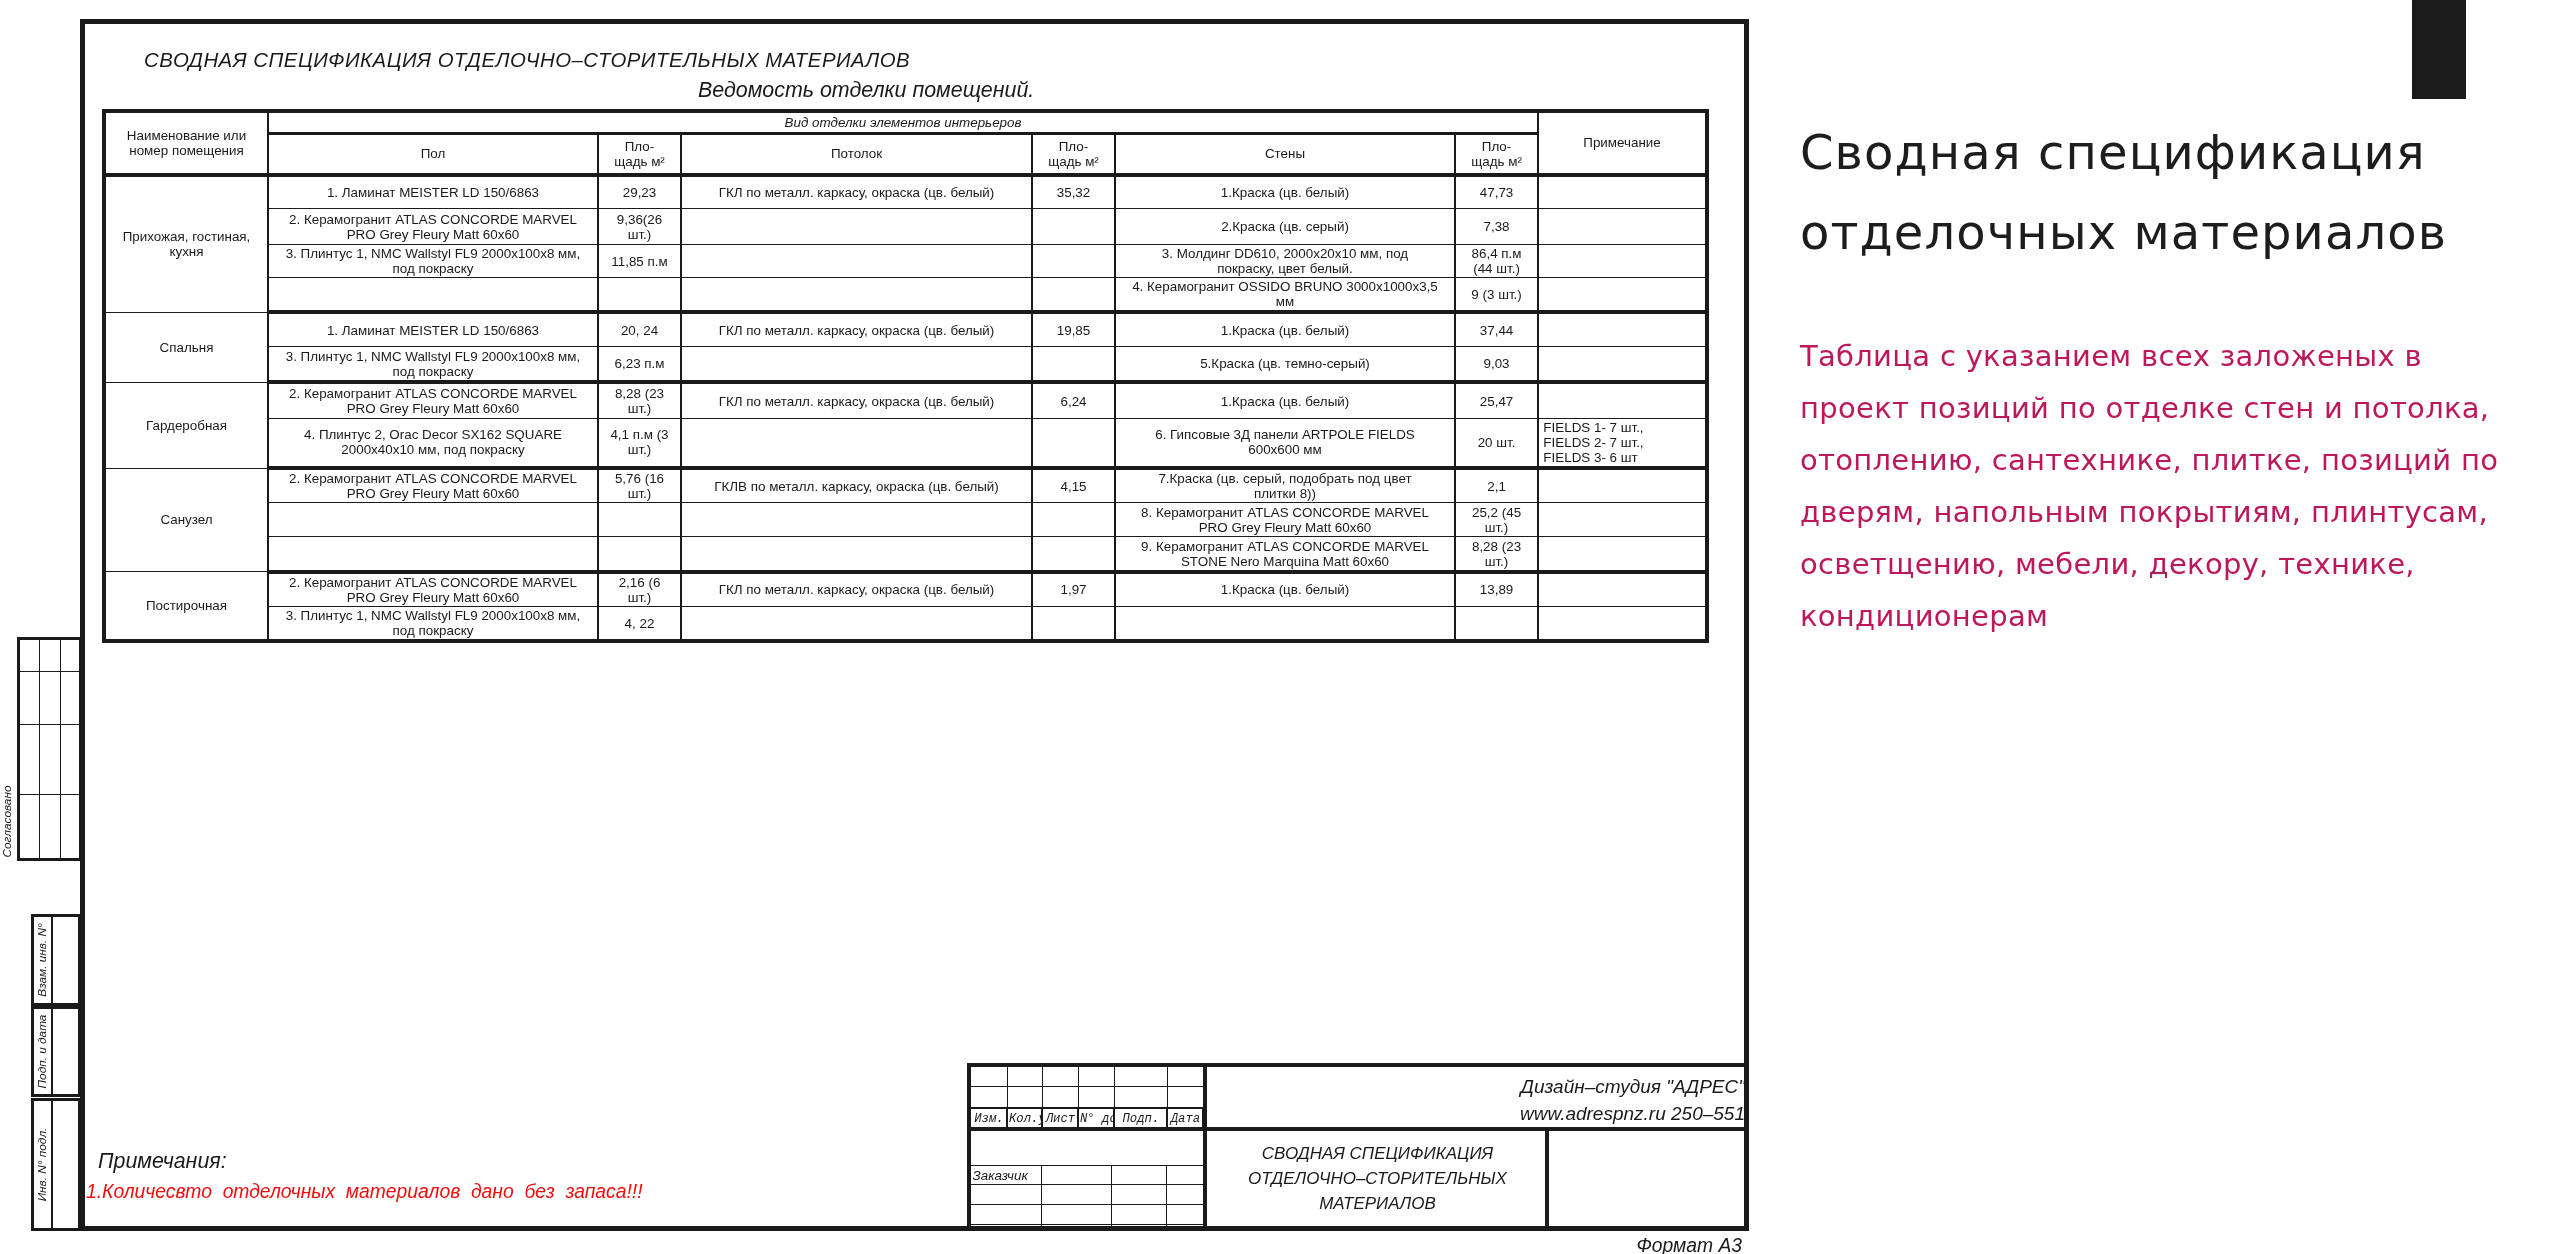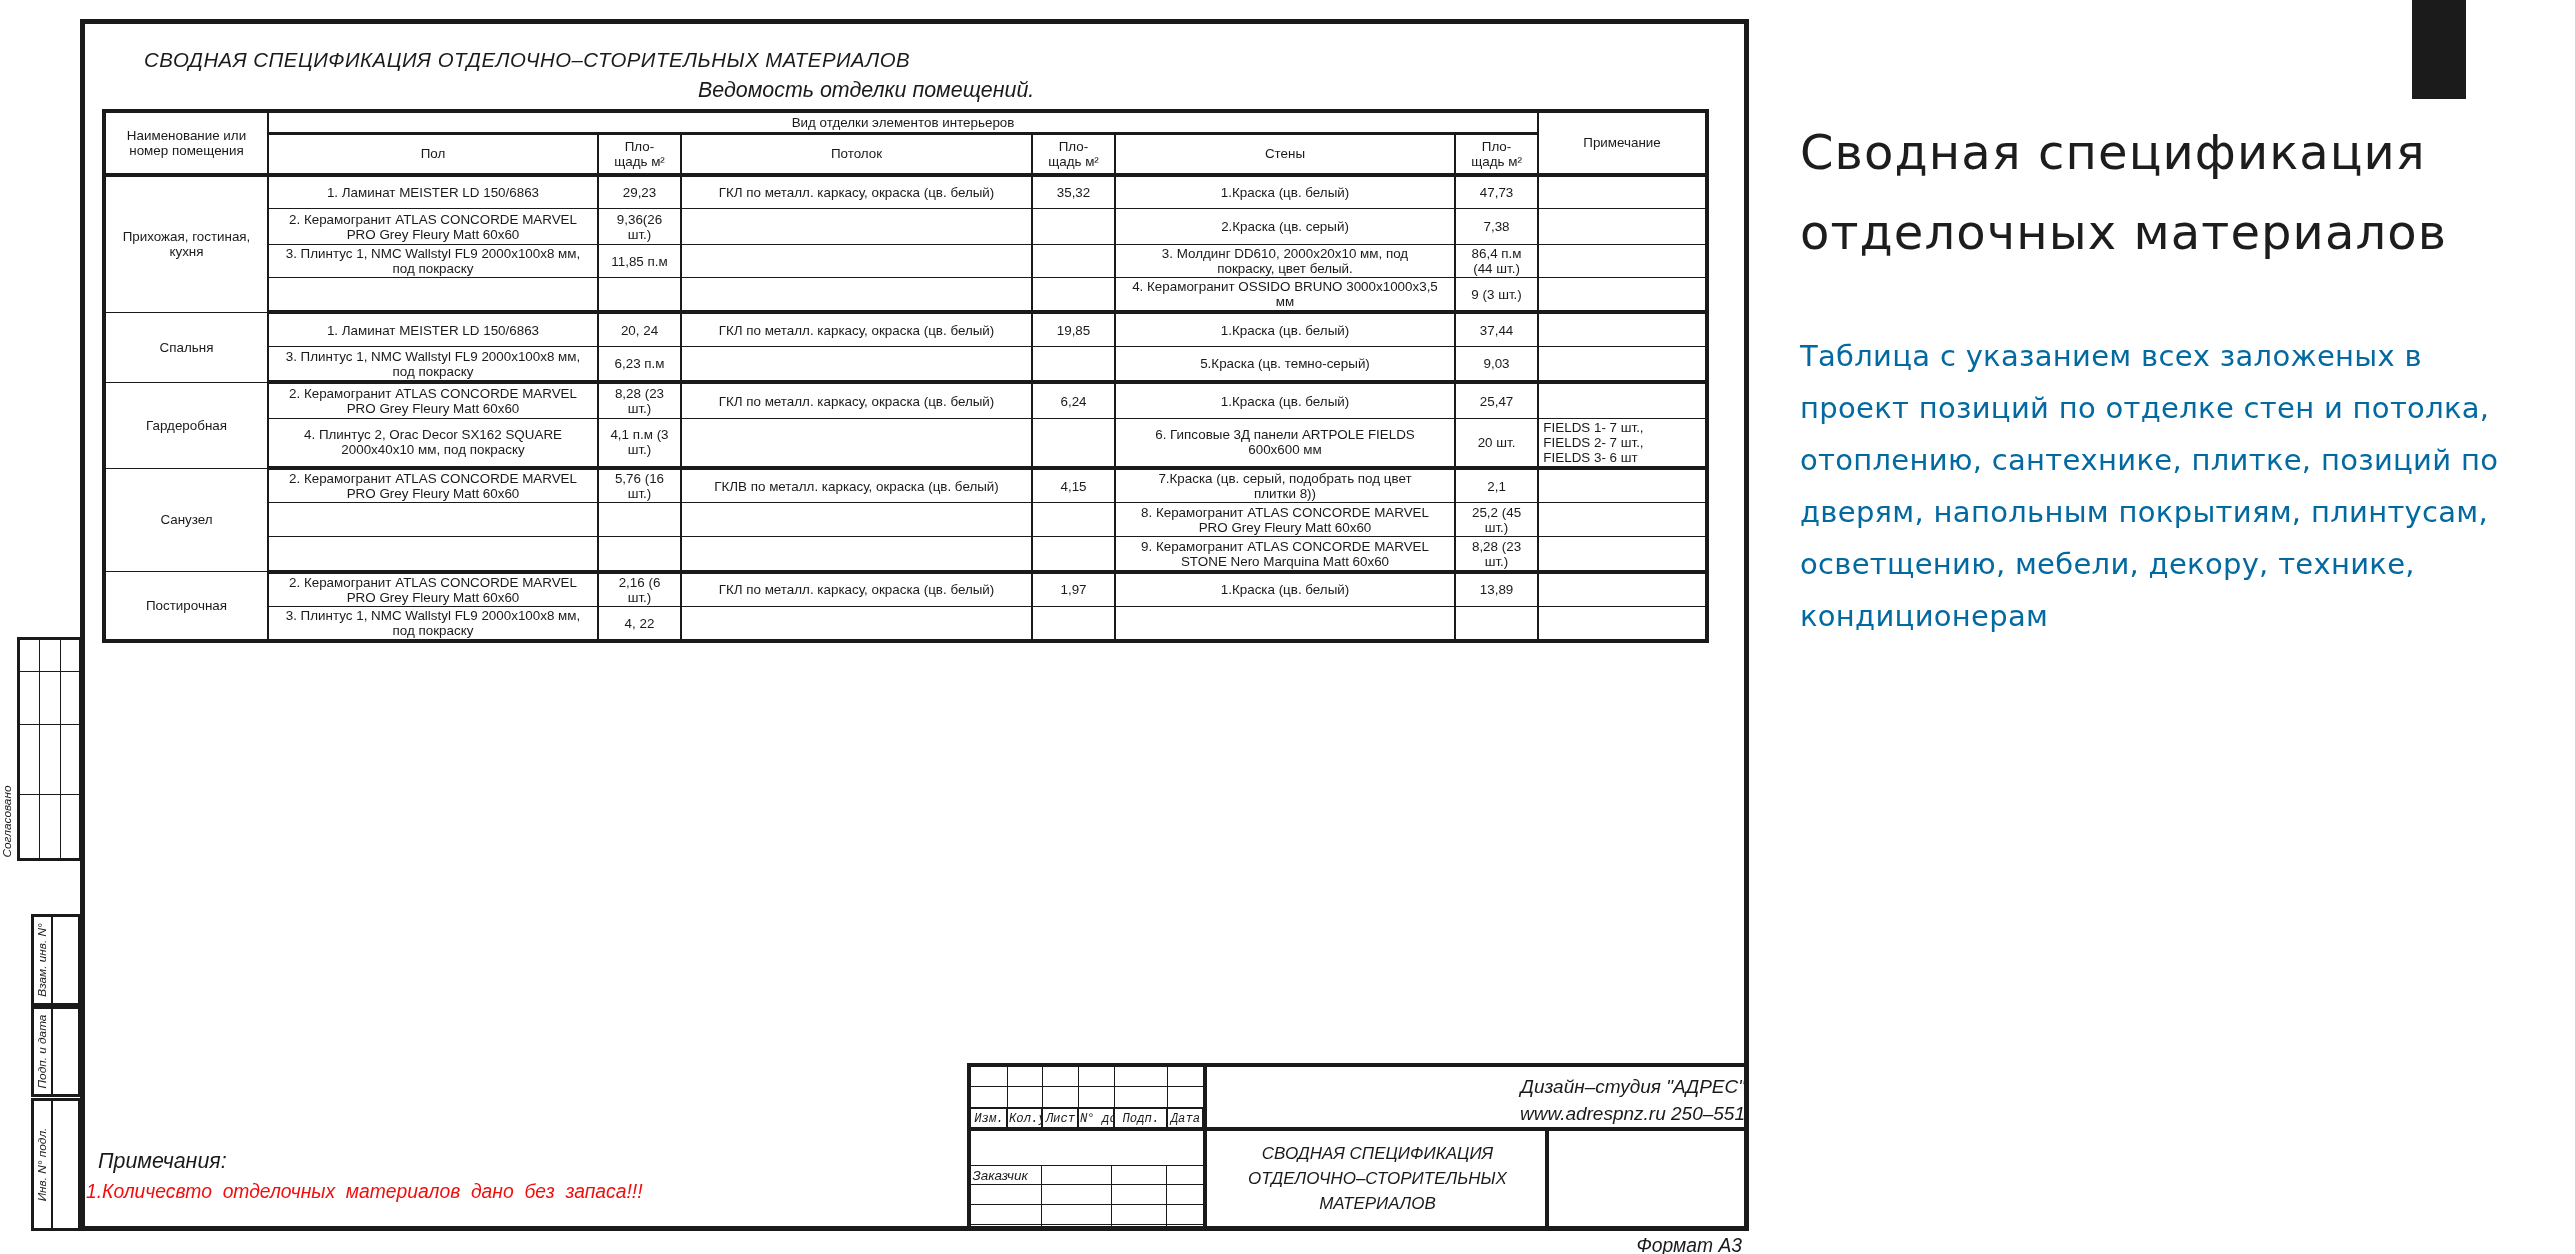--- a/index.html
+++ b/index.html
@@ -10,21 +10,21 @@
   .frame{left:80px;top:19px;width:1669px;height:1212px;border:5.4px solid #1a1a1a;box-sizing:border-box;}
   
   .sheet-title{left:144px;top:49px;font-size:20.4px;font-style:italic;letter-spacing:0.5px;white-space:nowrap;}
   .table-title{left:698px;top:78px;width:300px;text-align:center;font-size:21.4px;font-style:italic;white-space:nowrap;}
   
   table.spec{position:absolute;left:102px;top:109px;border-collapse:collapse;table-layout:fixed;
              width:1607px;border:4.8px solid #1a1a1a;font-size:13.4px;line-height:15px;}
   .spec th,.spec td{border:1.6px solid #1a1a1a;border-left-width:2.1px;border-right-width:2.1px;
                     padding:1.1px 5.4px;vertical-align:middle;white-space:pre-line;overflow:hidden;}
   .spec th{font-weight:normal;text-align:center;}
-  .spec th.band{border-bottom-width:3.2px;}
+  .spec th.band{border-bottom-width:3.2px;font-style:italic;}
   .spec tr.h2 th{border-bottom-width:4.8px;}
   .spec th.span2{border-bottom-width:4.8px;}
   .spec td.t{text-align:center;}
   .spec td.a{text-align:center;padding:1.1px 2.1px;}
   .spec td.room{text-align:center;}
   .spec td.note{text-align:left;vertical-align:middle;padding:1.1px 4.3px;}
   .spec tr.thick td{border-bottom-width:4.8px;}
   .sup2{white-space:pre-line;}
   
   .notes-title{left:98px;top:1149px;font-size:21.4px;font-style:italic;}
@@ -60,21 +60,21 @@
                  font-size:11.8px;font-style:italic;text-align:center;line-height:17px;}
   .bx1{top:914px;height:92px;}
   .bx2{top:1006px;height:91px;}
   .bx3{top:1098px;height:133px;}
   
   .black-mark{left:2412px;top:0;width:54px;height:99px;background:#1b1b1b;}
   
   .rp-heading{left:1800px;top:112px;font-family:"DejaVu Sans","Liberation Sans",sans-serif;
               font-size:48px;line-height:80px;letter-spacing:1.1px;color:#1d1d1d;white-space:pre-line;}
   .rp-body{left:1800px;top:330px;font-family:"DejaVu Sans","Liberation Sans",sans-serif;
-           font-size:29px;line-height:52px;letter-spacing:0.3px;color:#0369a1;white-space:pre-line;}
+           font-size:29px;line-height:52px;letter-spacing:0.3px;color:#be185d;white-space:pre-line;}
 </style>
 </head>
 <body>
 
 <div class="page">
 
   <div class="abs black-mark"></div>
 
   <div class="abs frame"></div>
 

